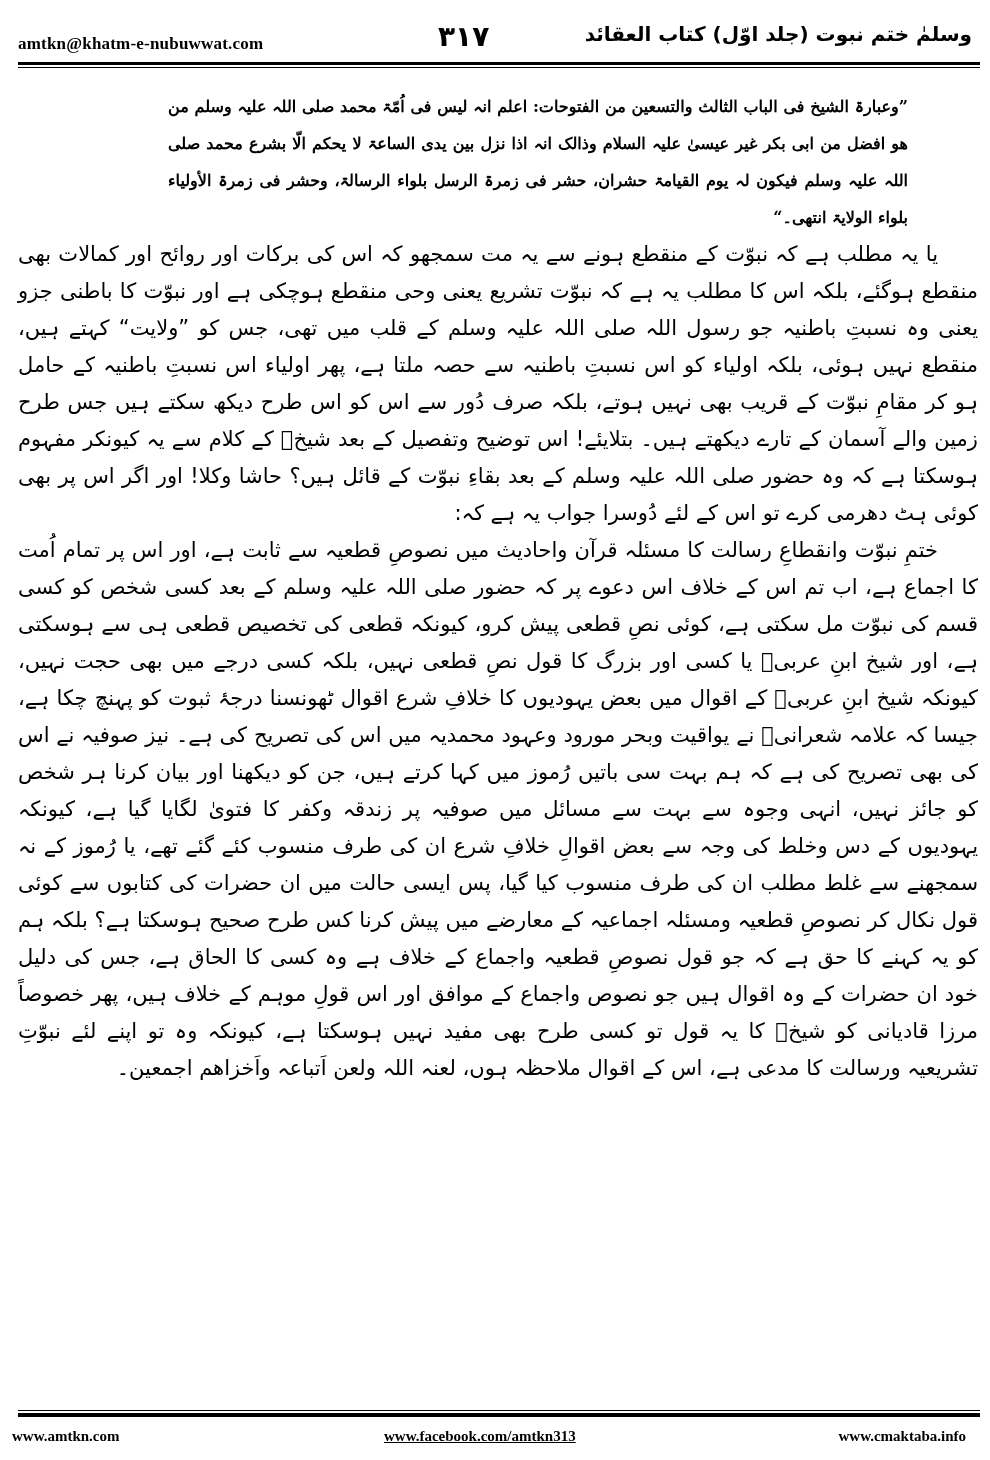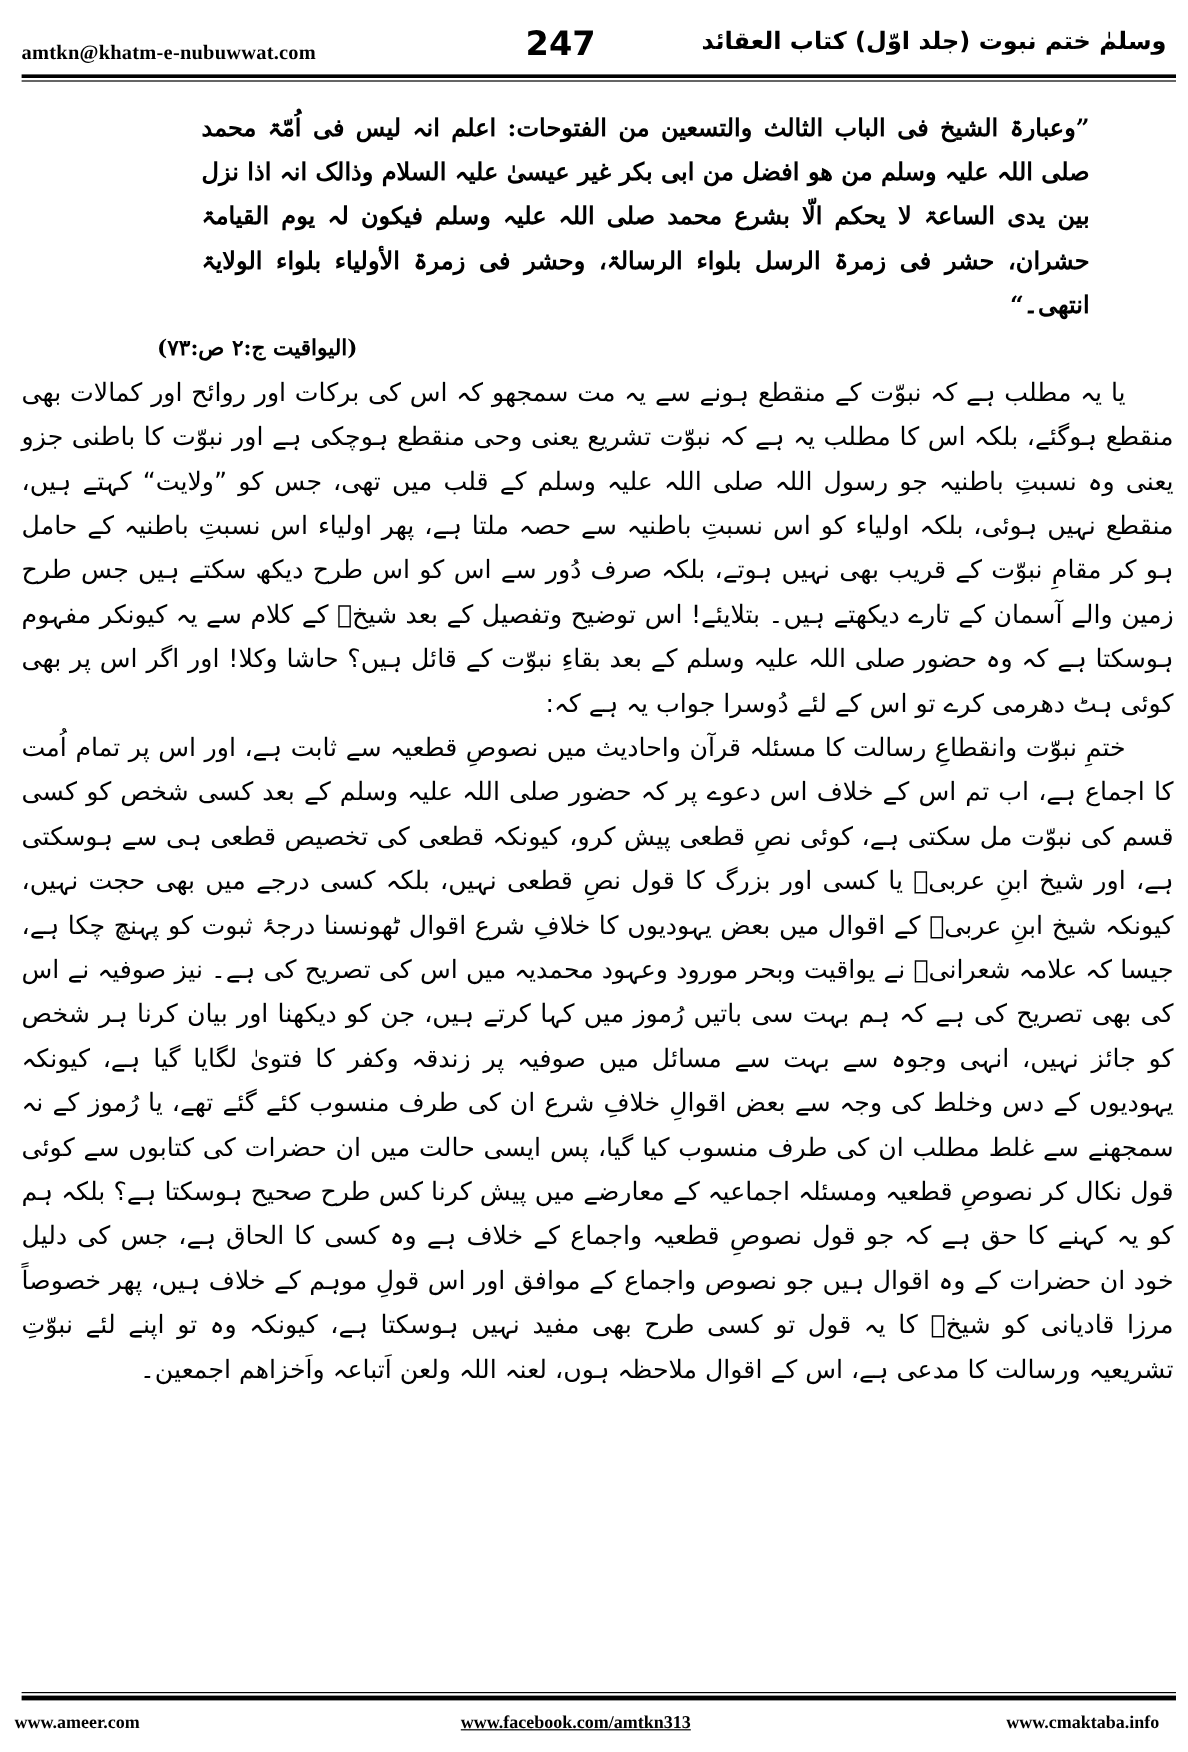--- a/index.html
+++ b/index.html
@@ -75,21 +75,21 @@
     }
     .quote {
       margin: 6px 0 0 0;
       padding-right: 0;
       padding-left: 0;
       width: 740px;
       margin-left: auto;
       margin-right: 70px;
       font-family: "DejaVu Serif", serif;
       font-weight: bold;
-      font-size: 20px;
+      font-size: 16px;
       line-height: 37px;
       text-align: justify;
       text-align-last: right;
     }
     .citation {
       margin: 0 0 0 0;
       padding-right: 680px;
       font-family: "DejaVu Serif", serif;
       font-weight: bold;
       font-size: 18px;
@@ -112,33 +112,32 @@
     }
     .footer-left { position: absolute; left: 0; top: 0; }
     .footer-center { position: absolute; left: 372px; top: 0; text-decoration: underline; }
     .footer-right { position: absolute; right: 12px; top: 0; }
   </style>
 </head>
 <body>
 
 <div class="header">
   <span class="header-email">amtkn@khatm-e-nubuwwat.com</span>
-  <span class="header-page">247</span>
+  <span class="header-page">۳۱۷</span>
   <span class="header-title">وسلمٰ ختم نبوت (جلد اوّل) کتاب العقائد</span>
 </div>
 <div class="rule rule-top-thick"></div>
 <div class="rule rule-top-thin"></div>
 
 <div class="content">
   <p class="quote">”وعبارۃ الشیخ فی الباب الثالث والتسعین من الفتوحات: اعلم انہ لیس فی اُمّۃ محمد صلی اللہ علیہ وسلم من ھو افضل من ابی بکر غیر عیسیٰ علیہ السلام وذالک انہ اذا نزل بین یدی الساعۃ لا یحکم الّا بشرع محمد صلی اللہ علیہ وسلم فیکون لہ یوم القیامۃ حشران، حشر فی زمرۃ الرسل بلواء الرسالۃ، وحشر فی زمرۃ الأولیاء بلواء الولایۃ انتھی۔“</p>
-  <p class="citation">(الیواقیت ج:۲ ص:۷۳)</p>
   <p class="para indent">یا یہ مطلب ہے کہ نبوّت کے منقطع ہونے سے یہ مت سمجھو کہ اس کی برکات اور روائح اور کمالات بھی منقطع ہوگئے، بلکہ اس کا مطلب یہ ہے کہ نبوّت تشریع یعنی وحی منقطع ہوچکی ہے اور نبوّت کا باطنی جزو یعنی وہ نسبتِ باطنیہ جو رسول اللہ صلی اللہ علیہ وسلم کے قلب میں تھی، جس کو ”ولایت“ کہتے ہیں، منقطع نہیں ہوئی، بلکہ اولیاء کو اس نسبتِ باطنیہ سے حصہ ملتا ہے، پھر اولیاء اس نسبتِ باطنیہ کے حامل ہو کر مقامِ نبوّت کے قریب بھی نہیں ہوتے، بلکہ صرف دُور سے اس کو اس طرح دیکھ سکتے ہیں جس طرح زمین والے آسمان کے تارے دیکھتے ہیں۔ بتلایئے! اس توضیح وتفصیل کے بعد شیخؒ کے کلام سے یہ کیونکر مفہوم ہوسکتا ہے کہ وہ حضور صلی اللہ علیہ وسلم کے بعد بقاءِ نبوّت کے قائل ہیں؟ حاشا وکلا! اور اگر اس پر بھی کوئی ہٹ دھرمی کرے تو اس کے لئے دُوسرا جواب یہ ہے کہ:</p>
   <p class="para indent">ختمِ نبوّت وانقطاعِ رسالت کا مسئلہ قرآن واحادیث میں نصوصِ قطعیہ سے ثابت ہے، اور اس پر تمام اُمت کا اجماع ہے، اب تم اس کے خلاف اس دعوے پر کہ حضور صلی اللہ علیہ وسلم کے بعد کسی شخص کو کسی قسم کی نبوّت مل سکتی ہے، کوئی نصِ قطعی پیش کرو، کیونکہ قطعی کی تخصیص قطعی ہی سے ہوسکتی ہے، اور شیخ ابنِ عربیؒ یا کسی اور بزرگ کا قول نصِ قطعی نہیں، بلکہ کسی درجے میں بھی حجت نہیں، کیونکہ شیخ ابنِ عربیؒ کے اقوال میں بعض یہودیوں کا خلافِ شرع اقوال ٹھونسنا درجۂ ثبوت کو پہنچ چکا ہے، جیسا کہ علامہ شعرانیؒ نے یواقیت وبحر مورود وعہود محمدیہ میں اس کی تصریح کی ہے۔ نیز صوفیہ نے اس کی بھی تصریح کی ہے کہ ہم بہت سی باتیں رُموز میں کہا کرتے ہیں، جن کو دیکھنا اور بیان کرنا ہر شخص کو جائز نہیں، انہی وجوہ سے بہت سے مسائل میں صوفیہ پر زندقہ وکفر کا فتویٰ لگایا گیا ہے، کیونکہ یہودیوں کے دس وخلط کی وجہ سے بعض اقوالِ خلافِ شرع ان کی طرف منسوب کئے گئے تھے، یا رُموز کے نہ سمجھنے سے غلط مطلب ان کی طرف منسوب کیا گیا، پس ایسی حالت میں ان حضرات کی کتابوں سے کوئی قول نکال کر نصوصِ قطعیہ ومسئلہ اجماعیہ کے معارضے میں پیش کرنا کس طرح صحیح ہوسکتا ہے؟ بلکہ ہم کو یہ کہنے کا حق ہے کہ جو قول نصوصِ قطعیہ واجماع کے خلاف ہے وہ کسی کا الحاق ہے، جس کی دلیل خود ان حضرات کے وہ اقوال ہیں جو نصوص واجماع کے موافق اور اس قولِ موہم کے خلاف ہیں، پھر خصوصاً مرزا قادیانی کو شیخؒ کا یہ قول تو کسی طرح بھی مفید نہیں ہوسکتا ہے، کیونکہ وہ تو اپنے لئے نبوّتِ تشریعیہ ورسالت کا مدعی ہے، اس کے اقوال ملاحظہ ہوں، لعنہ اللہ ولعن اَتباعہ واَخزاھم اجمعین۔</p>
 </div>
 
 <div class="rule rule-bottom-thin"></div>
 <div class="rule rule-bottom-thick"></div>
 
 <div class="footer">
-  <span class="footer-left">www.ameer.com</span>
+  <span class="footer-left">www.amtkn.com</span>
   <span class="footer-center">www.facebook.com/amtkn313</span>
   <span class="footer-right">www.cmaktaba.info</span>
 </div>
 
 </body></html>

